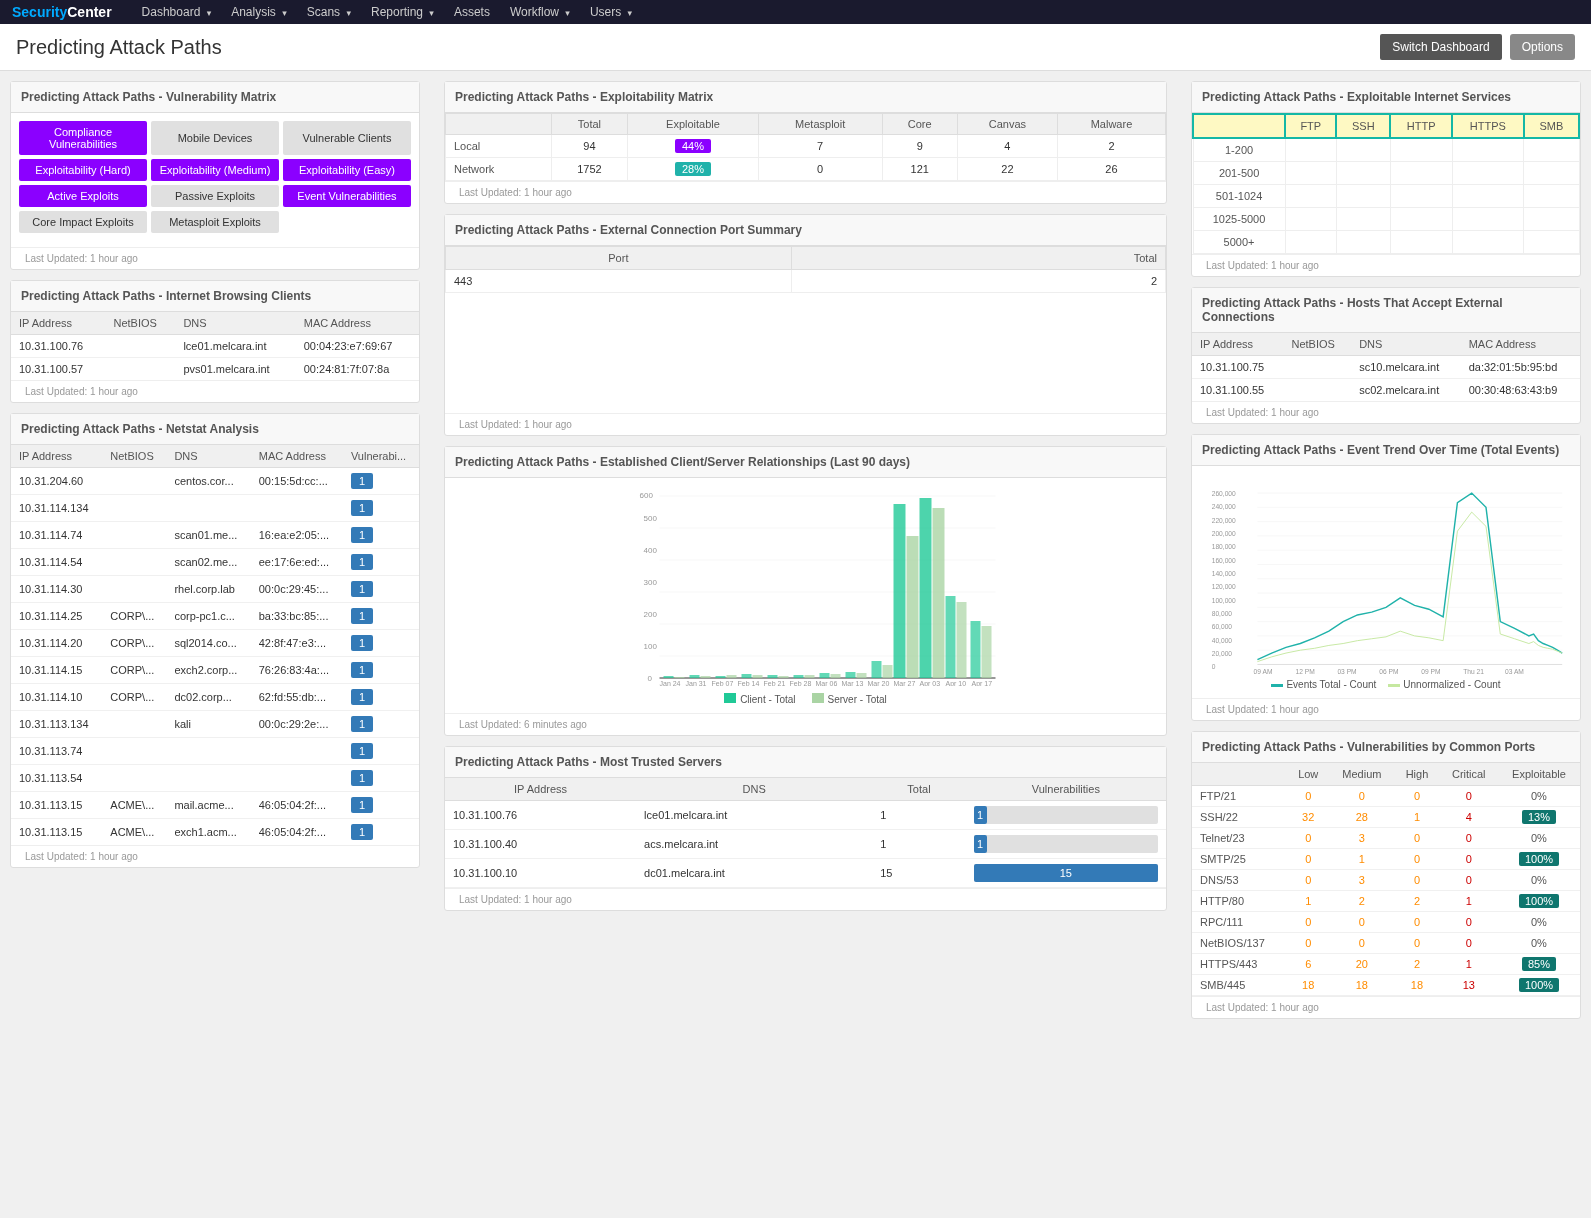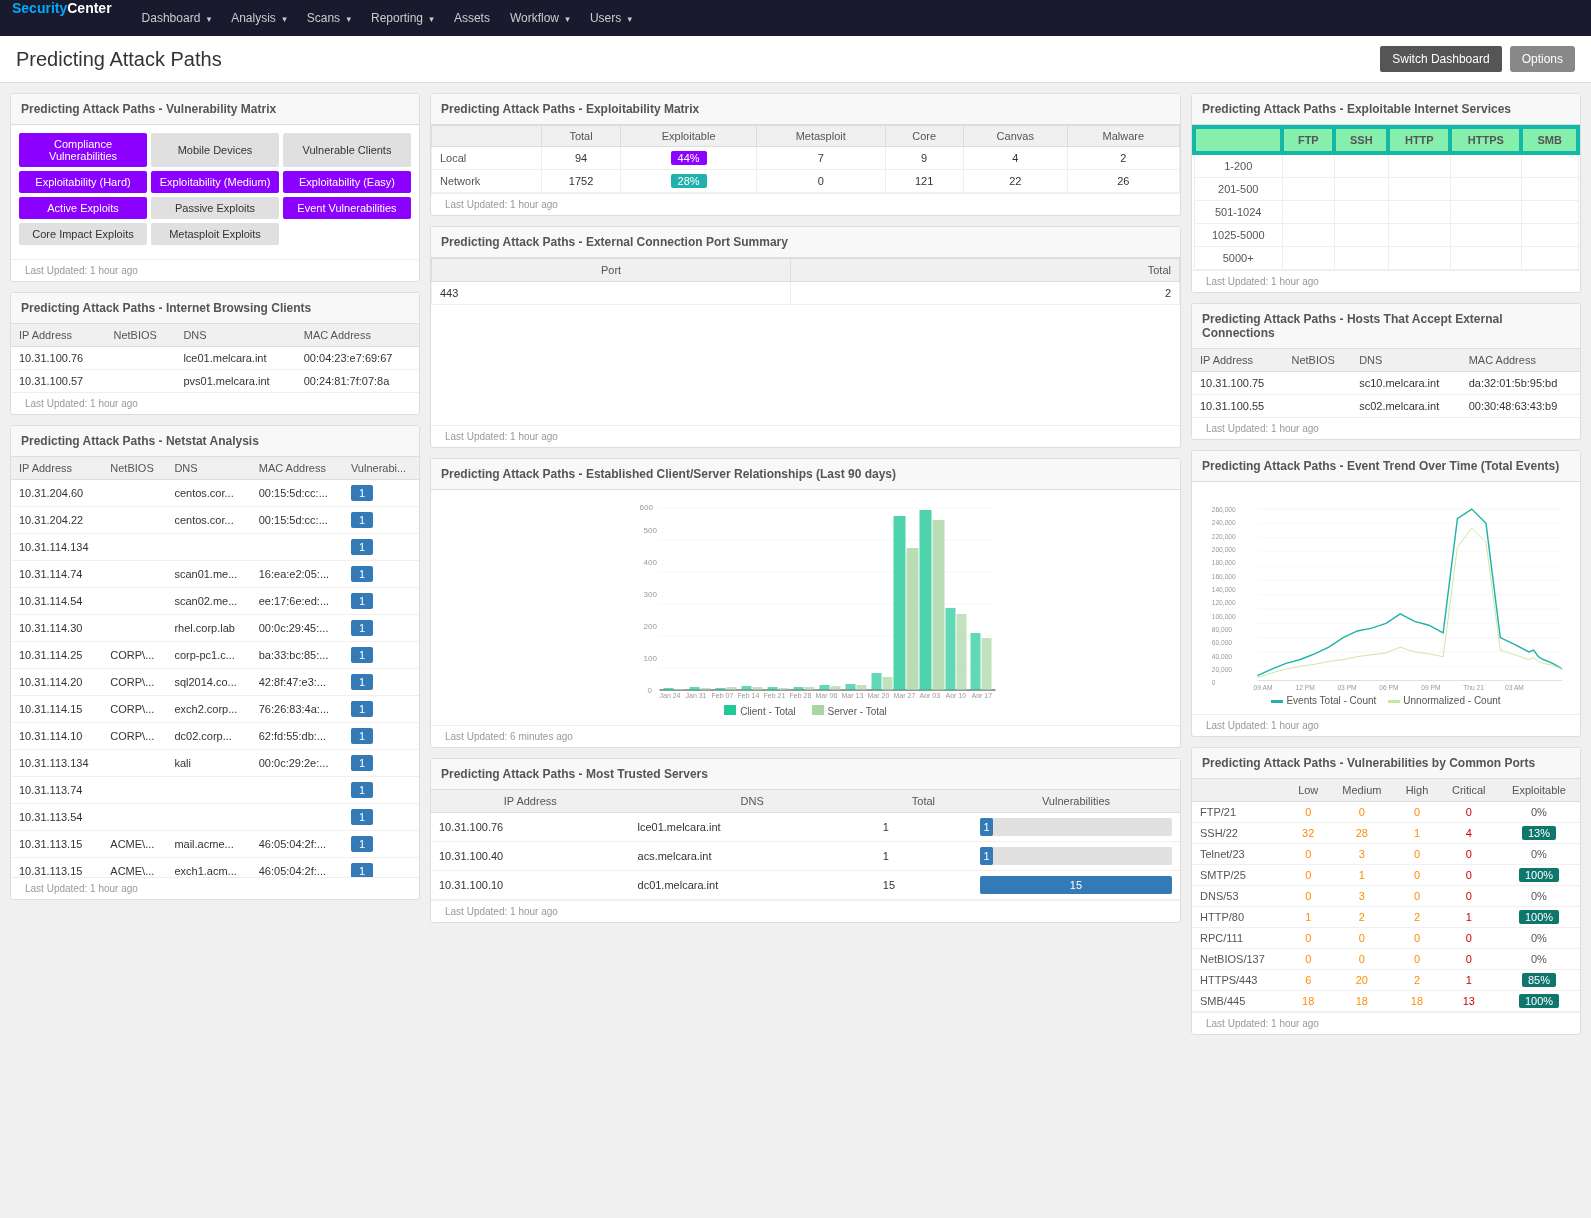--- a/index.html
+++ b/index.html
@@ -1,33 +1,33 @@
 <!DOCTYPE html>
 <html><head>
   <meta charset="utf-8">
   <style>
     * { box-sizing: border-box; margin: 0; padding: 0; }
     body { font-family: Arial, Helvetica, sans-serif; font-size: 12px; background: #f0f0f0; color: #333; }
 
     
-    .navbar { background: #1a1a2e; display: flex; align-items: flex-start; padding: 0 12px; height: 36px; }
+    .navbar { background: #1a1a2e; display: flex; align-items: center; padding: 0 12px; height: 24px; }
     .navbar-brand { color: #00aaff; font-weight: bold; font-size: 14px; margin-right: 20px; }
     .navbar-brand span { color: #fff; }
     .nav-item { color: #ccc; font-size: 12px; padding: 0 10px; cursor: pointer; line-height: 36px; }
     .nav-caret { font-size: 9px; margin-left: 3px; }
 
     
     .page-header { background: #fff; border-bottom: 1px solid #ddd; padding: 10px 16px; display: flex; align-items: center; justify-content: space-between; }
     .page-title { font-size: 20px; font-weight: 300; color: #333; }
     .header-actions { display: flex; gap: 8px; }
     .btn-switch { background: #555; color: #fff; border: none; padding: 6px 12px; font-size: 12px; cursor: pointer; border-radius: 2px; display: flex; align-items: center; gap: 5px; }
     .btn-options { background: #888; color: #fff; border: none; padding: 6px 12px; font-size: 12px; cursor: pointer; border-radius: 3px; display: flex; align-items: center; gap: 5px; }
 
     
-    .main-content { padding: 10px; display: grid; grid-template-columns: 410px 1fr 390px; gap: 10px; }
+    .main-content { padding: 10px; display: grid; grid-template-columns: 410px 1fr 390px; gap: 24px; }
 
     
     .panel { background: #fff; border: 1px solid #ddd; border-radius: 3px; }
     .panel-header { background: #f8f8f8; border-bottom: 1px solid #ddd; padding: 8px 10px; font-size: 12px; font-weight: bold; color: #555; }
     .panel-body { padding: 8px; }
     .panel-footer { padding: 5px 14px; font-size: 10px; color: #999; border-top: 1px solid #eee; }
 
     
     .vuln-matrix-grid { display: grid; grid-template-columns: 1fr 1fr 1fr; gap: 4px; margin-bottom: 6px; }
     .vm-btn { padding: 5px 8px; font-size: 11px; text-align: center; border: none; cursor: pointer; border-radius: 2px; }
@@ -48,21 +48,21 @@
     .cell-purple { background: #8b00ff; color: #fff; border-radius: 2px; display: inline-block; padding: 1px 6px; min-width: 36px; }
     .cell-teal { background: #20b2aa; color: #fff; border-radius: 2px; display: inline-block; padding: 1px 6px; min-width: 36px; }
 
     
     .port-table { width: 100%; border-collapse: collapse; font-size: 11px; }
     .port-table th { background: #f0f0f0; padding: 5px 8px; border: 1px solid #ddd; color: #555; font-weight: normal; }
     .port-table td { padding: 5px 8px; border: 1px solid #eee; }
 
     
     .services-table { width: 100%; border-collapse: collapse; font-size: 11px; }
-    .services-table th { background: #86efac; padding: 5px 8px; border: 4px solid #14b8a6; text-align: center; color: #555; font-weight: bold; }
+    .services-table th { background: #fef9c3; padding: 5px 8px; border: 2px solid #14b8a6; text-align: center; color: #555; font-weight: normal; }
     .services-table td { padding: 5px 8px; border: 1px solid #eee; text-align: center; }
 
     
     .badge-blue { background: #337ab7; color: #fff; padding: 2px 8px; border-radius: 2px; font-size: 11px; display: inline-block; }
 
     
     .vuln-port-table { width: 100%; border-collapse: collapse; font-size: 11px; }
     .vuln-port-table th { background: #f0f0f0; padding: 5px 8px; border-bottom: 1px solid #ddd; color: #555; font-weight: normal; text-align: center; }
     .vuln-port-table th:first-child { text-align: left; }
     .vuln-port-table td { padding: 4px 8px; border-bottom: 1px solid #f0f0f0; text-align: center; }
@@ -178,27 +178,20 @@
               <th>NetBIOS</th>
               <th>DNS</th>
               <th>MAC Address</th>
               <th>Vulnerabi...</th>
             </tr>
           </thead>
           <tbody id="netstat-tbody">
 
           <tr>
     <td>10.31.204.60</td>
-    <td></td>
-    <td>centos.cor...</td>
-    <td>00:15:5d:cc:...</td>
-    <td><span class="badge-blue">1</span></td>
-  </tr>
-              <tr>
-    <td>10.31.204.22</td>
     <td></td>
     <td>centos.cor...</td>
     <td>00:15:5d:cc:...</td>
     <td><span class="badge-blue">1</span></td>
   </tr>
               <tr>
     <td>10.31.114.134</td>
     <td></td>
     <td></td>
     <td></td>

